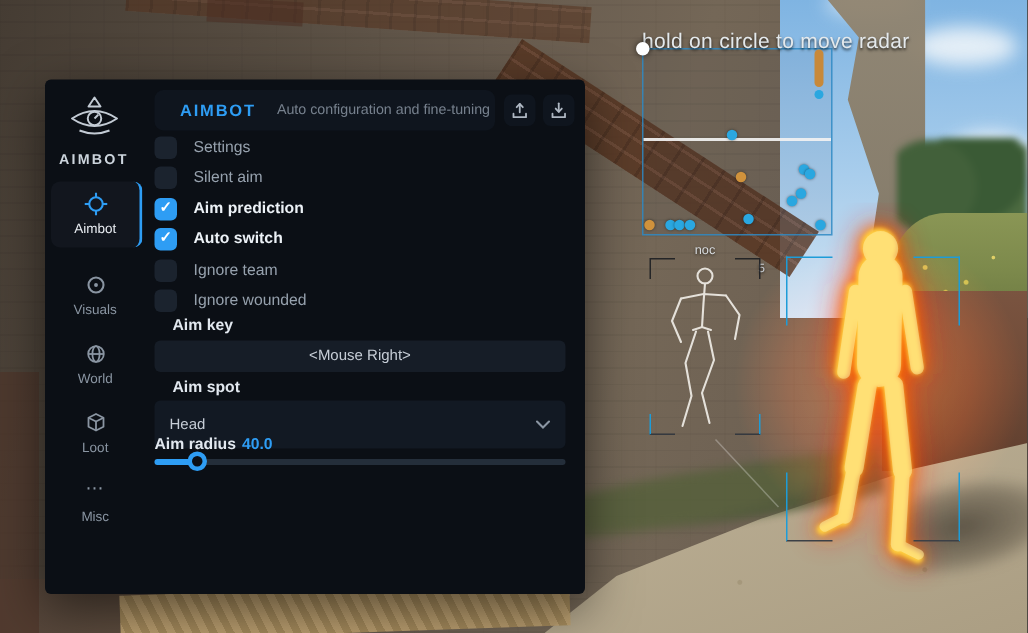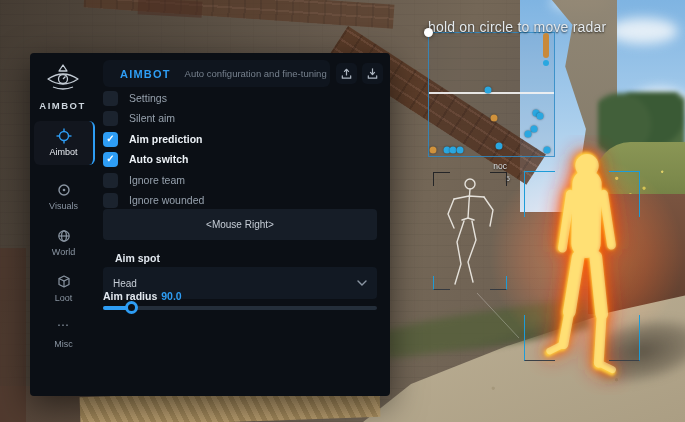--- a/index.html
+++ b/index.html
@@ -70,21 +70,21 @@
   .rline{left:0;top:59px;width:100%;height:1.5px;background:rgba(242,242,242,.92);}
   .rdot{position:absolute;width:7px;height:7px;border-radius:50%;transform:translate(-50%,-50%);
     box-shadow:0 0 2px rgba(0,0,0,.5);}
   .rdot.cyan{background:#2aa7e0;}
   .rdot.orange{background:#d0923c;}
   .hbar{left:543px;top:33px;width:6px;height:25px;border-radius:3px;background:#c8893a;}
   .hbardot{left:543px;top:60px;width:6px;height:6px;border-radius:50%;background:#2aa7e0;}
 
   
   .skel{left:433px;top:172px;width:74px;height:118px;}
-  .skel .name{position:absolute;left:0;right:0;top:-11px;text-align:right;font-size:8.5px;color:#d9dde0;
+  .skel .name{position:absolute;left:0;right:0;top:-11px;text-align:center;font-size:8.5px;color:#d9dde0;
     text-shadow:0 1px 2px rgba(0,0,0,.7);}
   .skel .dist{position:absolute;right:-3px;top:2px;font-size:8px;color:#c9ced3;text-shadow:0 1px 2px rgba(0,0,0,.7);}
   .ck{position:absolute;width:16px;height:13px;}
   .ck.tl{left:0;top:0;border-left:1.5px solid rgba(28,30,34,.9);border-top:1.5px solid rgba(28,30,34,.9);}
   .ck.tr{right:0;top:0;border-right:1.5px solid rgba(28,30,34,.9);border-top:1.5px solid rgba(28,30,34,.9);}
   .ck.bl{left:0;bottom:0;border-left:1.5px solid #1d9cd8;border-bottom:1.5px solid #35393f;}
   .ck.br{right:0;bottom:0;border-right:1.5px solid #1d9cd8;border-bottom:1.5px solid #35393f;}
   .aimline{left:0;top:0;width:685px;height:422px;pointer-events:none;}
 
   
@@ -119,21 +119,21 @@
   .crow{left:73px;height:16px;display:flex;align-items:center;gap:11px;cursor:pointer;}
   .cbox{width:15px;height:15px;border-radius:4px;background:#1b232e;display:flex;align-items:center;
     justify-content:center;flex:0 0 auto;}
   .crow.on .cbox{background:#2e9df4;}
   .cbox .tick{display:none;font-size:10px;font-weight:bold;color:#fff;line-height:1;}
   .crow.on .cbox .tick{display:block;}
   .clbl{font-size:10.5px;color:#96a1ad;}
   .crow.on .clbl{color:#ecf1f6;font-weight:bold;}
 
   .flabel{left:85px;font-size:10.5px;font-weight:bold;color:#e2e8ef;text-align:center;}
-  .keybtn{left:73px;top:156px;width:274px;height:31px;background:#161d27;border-radius:4px;
+  .keybtn{left:73px;top:174px;width:274px;height:21px;background:#161d27;border-radius:4px;
     display:flex;align-items:center;justify-content:center;font-size:10px;color:#c6cdd6;cursor:pointer;box-sizing:border-box;}
   .select{left:73px;top:214px;width:274px;height:21px;background:#121923;border-radius:4px;
     display:flex;align-items:center;font-size:10px;color:#c6cdd6;padding:16px 10px;box-sizing:border-box;cursor:pointer;}
   .select .chev{margin-left:auto;display:flex;}
 
   .sgroup{left:73px;width:274px;height:30px;}
   .slabelrow{position:absolute;left:0;top:0;font-size:10.5px;font-weight:bold;color:#e2e8ef;}
   .sval{color:#2e9df4;margin-left:4px;font-weight:bold;}
   .strack{position:absolute;left:0;top:16px;width:274px;height:4px;border-radius:2px;background:#242e3a;cursor:pointer;}
   .sfill{position:absolute;left:0;top:0;height:100%;border-radius:2px;background:#2e9df4;}
@@ -368,21 +368,21 @@
       <span>Head</span>
       <span class="chev">
         <svg width="10" height="6" viewBox="0 0 10 6" fill="none" stroke="#8b96a3" stroke-width="1.4" stroke-linecap="round">
             <polyline points="1,1 5,5 9,1"></polyline>
           </svg>
       </span>
     </div>
 
     <div class="abs sgroup" style="top:237px">
       <div class="slabelrow">
-        <span>Aim radius</span><span class="sval">90.0</span>
+        <span>Aim radius</span><span class="sval">40.0</span>
       </div>
       <div class="strack">
         <div class="sfill" style="width: 10.5%;"></div>
         <div class="sthumb" style="left: 10.5%;"></div>
       </div>
     </div>
 
   </div>
 </div>
 

